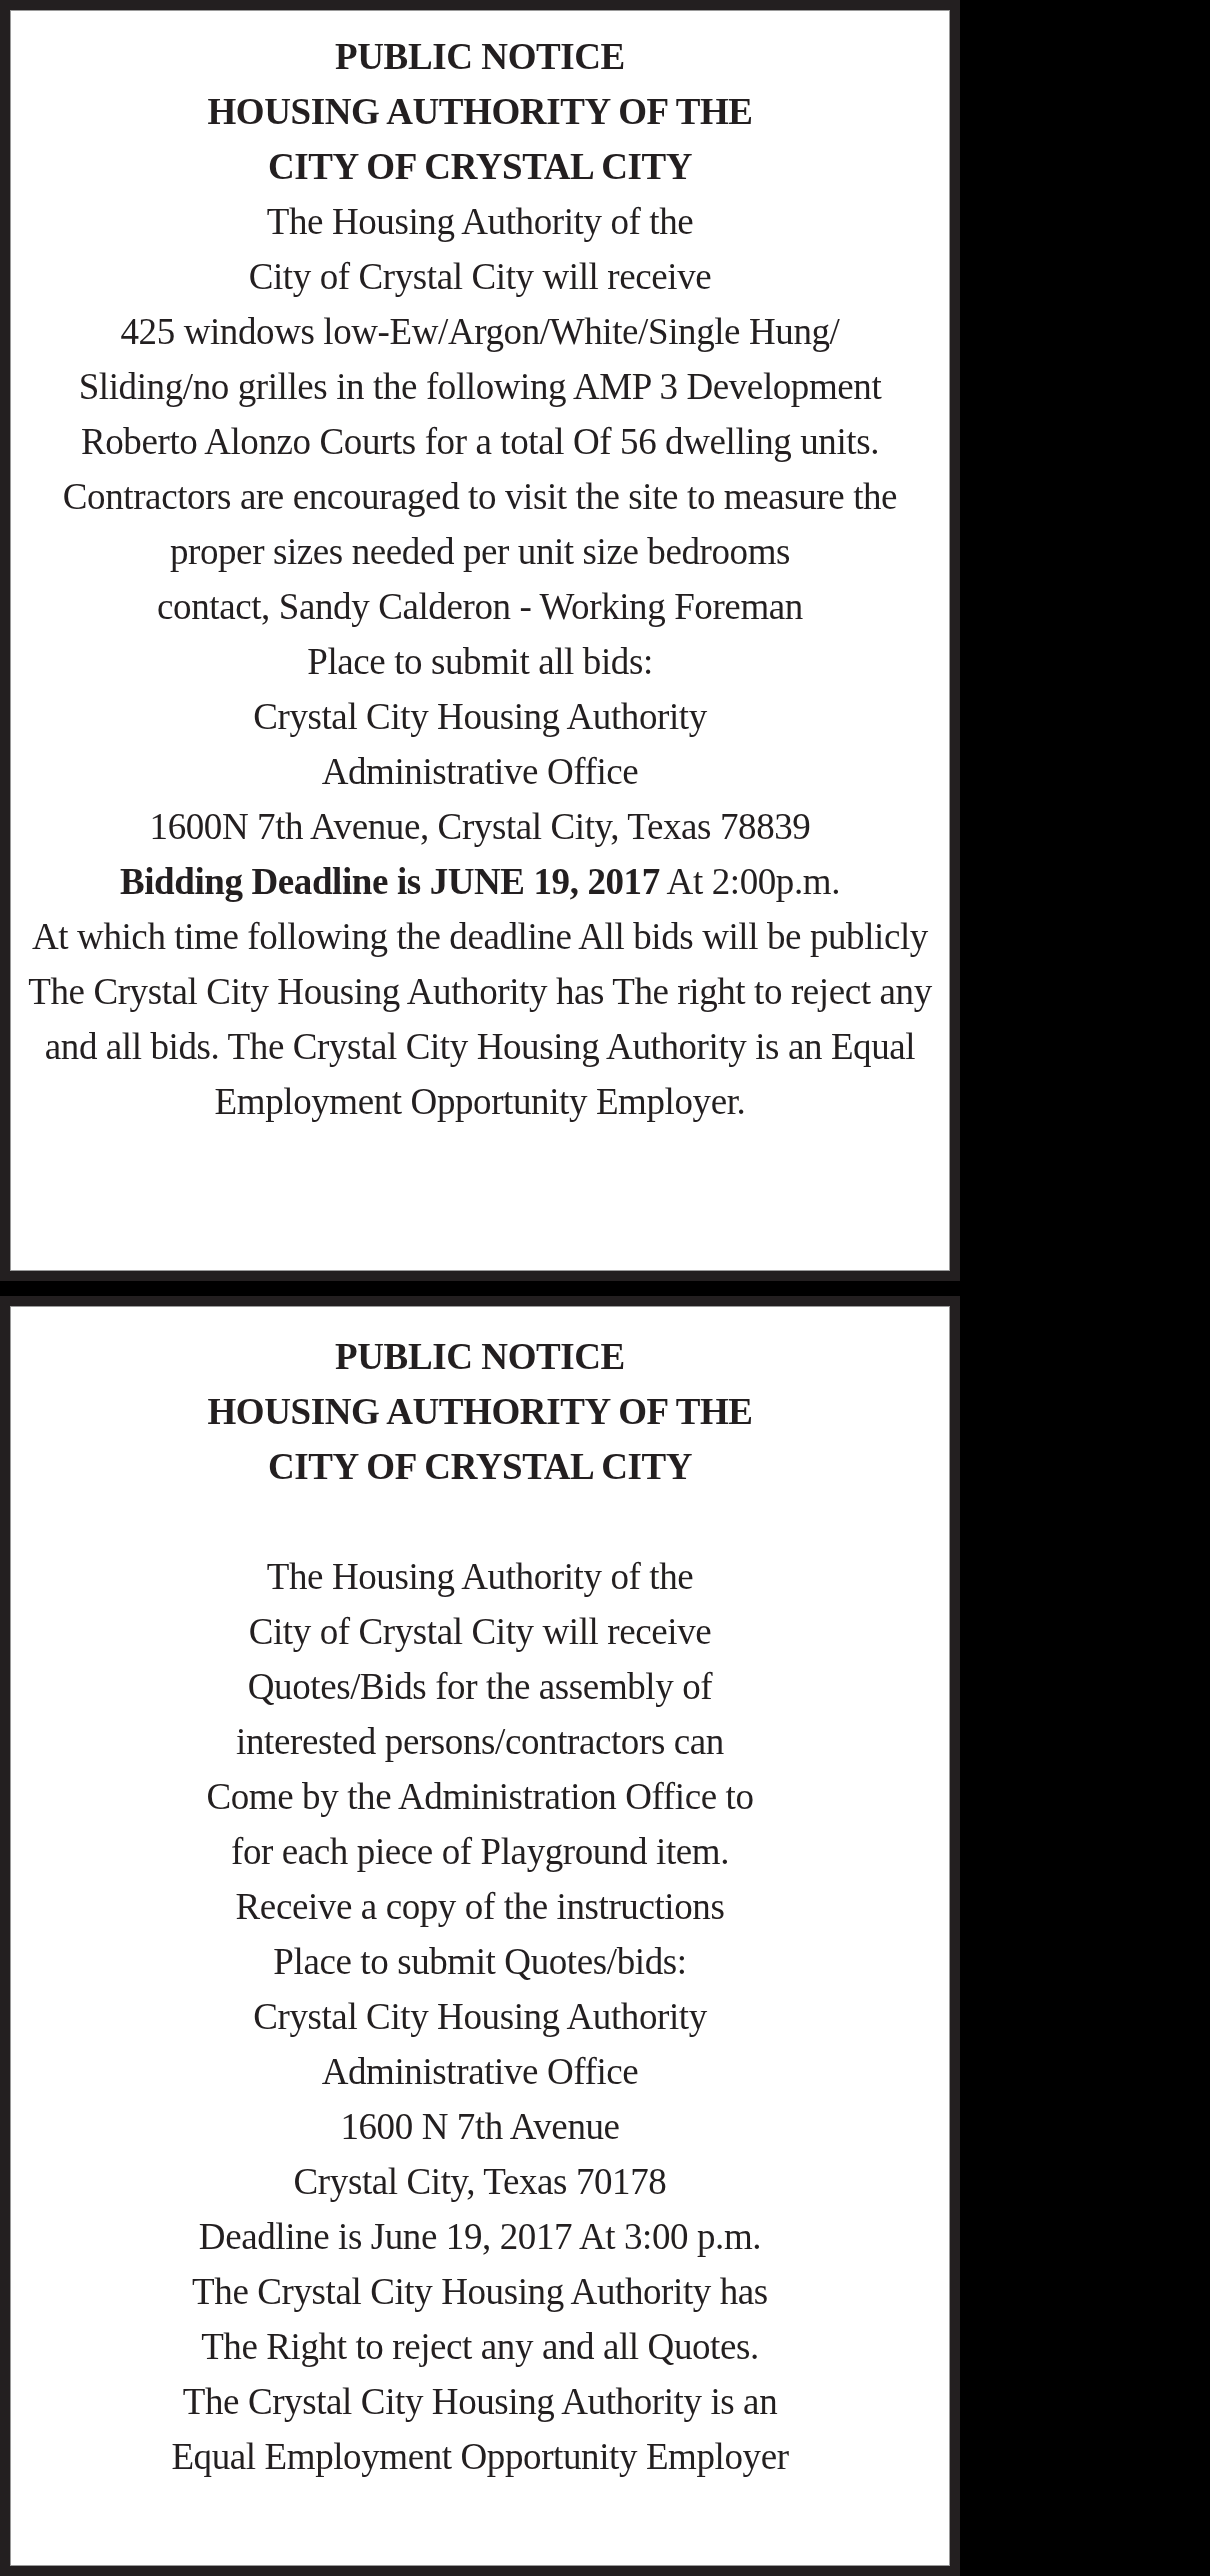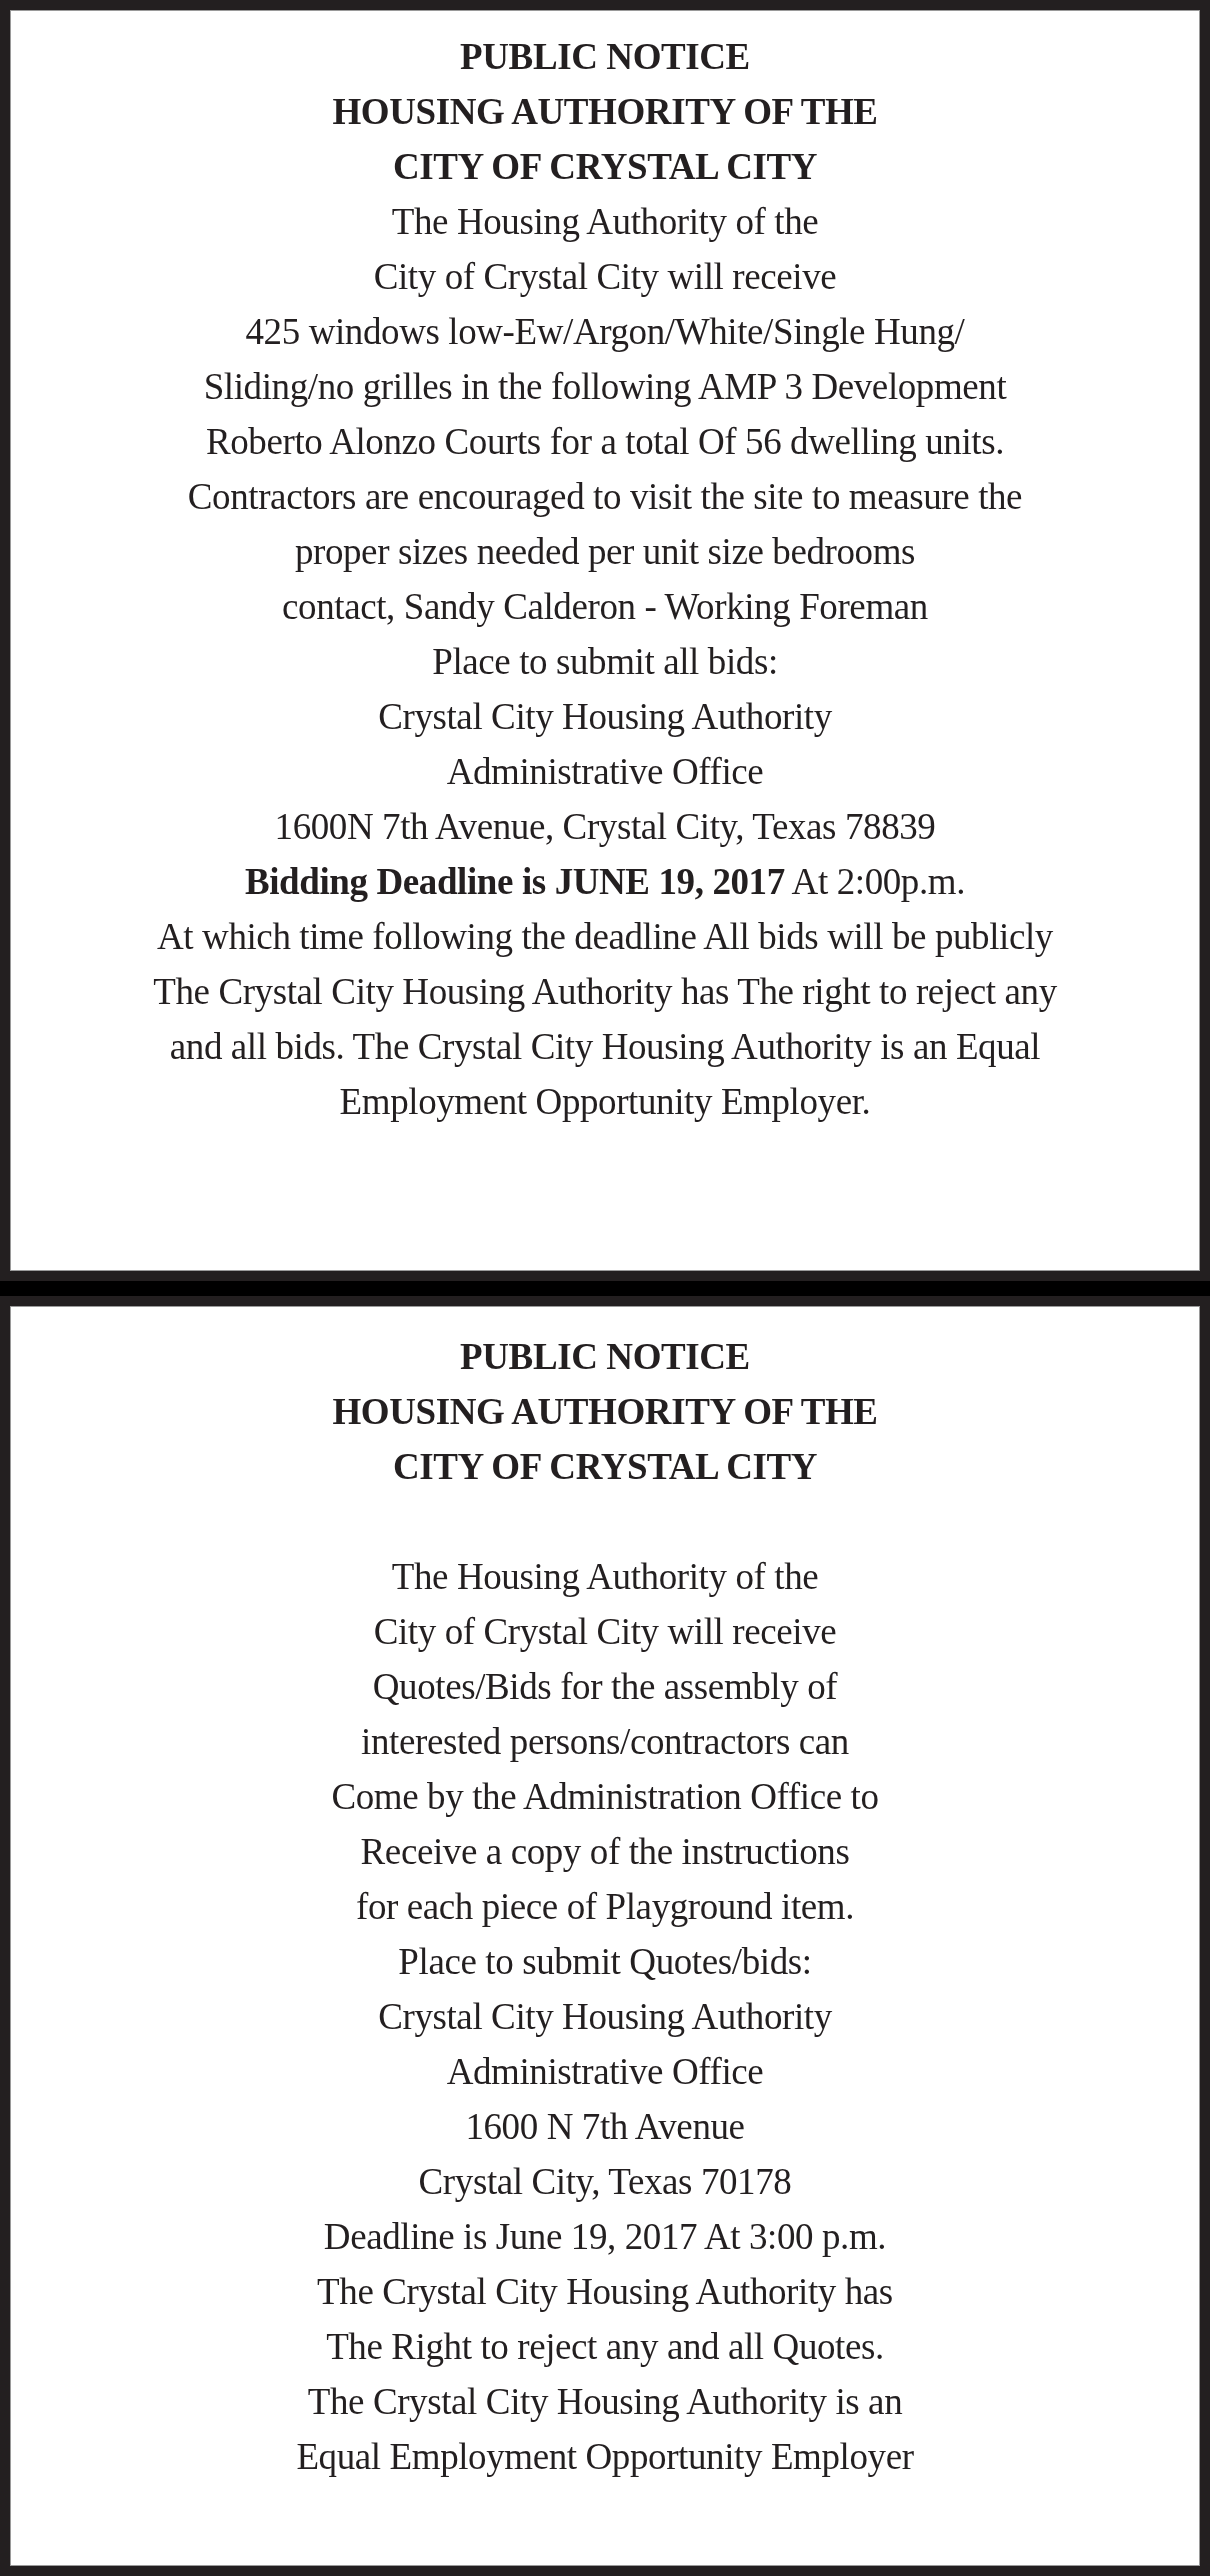--- a/index.html
+++ b/index.html
@@ -8,21 +8,21 @@
     background: #000;
   }
   .page {
     width: 1210px;
     height: 2576px;
     background: #000;
     font-family: "Liberation Serif", serif;
   }
   .notice-box {
     box-sizing: border-box;
-    width: 1210px;
+    width: 960px;
     background: #ffffff;
     border: 10px solid #231f20;
     overflow: hidden;
   }
   .notice-inner {
     box-sizing: border-box;
     width: 100%;
     height: 100%;
     border: 0.8px solid #9a9a9a;
   }
@@ -87,22 +87,22 @@
       <div class="line bold">HOUSING AUTHORITY OF THE</div>
       <div class="line bold">CITY OF CRYSTAL CITY</div>
 
       <div class="spacer-line"></div>
 
       <div class="line">The Housing Authority of the</div>
       <div class="line">City of Crystal City will receive</div>
       <div class="line">Quotes/Bids for the assembly of</div>
       <div class="line">interested persons/contractors can</div>
       <div class="line">Come by the Administration Office to</div>
+      <div class="line">for each piece of Playground item.</div>
       <div class="line">Receive a copy of the instructions</div>
-      <div class="line">for each piece of Playground item.</div>
       <div class="line">Place to submit Quotes/bids:</div>
       <div class="line">Crystal City Housing Authority</div>
       <div class="line">Administrative Office</div>
       <div class="line">1600 N 7th Avenue</div>
       <div class="line">Crystal City, Texas 70178</div>
       <div class="line">Deadline is June 19, 2017 At 3:00 p.m.</div>
       <div class="line">The Crystal City Housing Authority has</div>
       <div class="line">The Right to reject any and all Quotes.</div>
       <div class="line">The Crystal City Housing Authority is an</div>
       <div class="line">Equal Employment Opportunity Employer</div>

